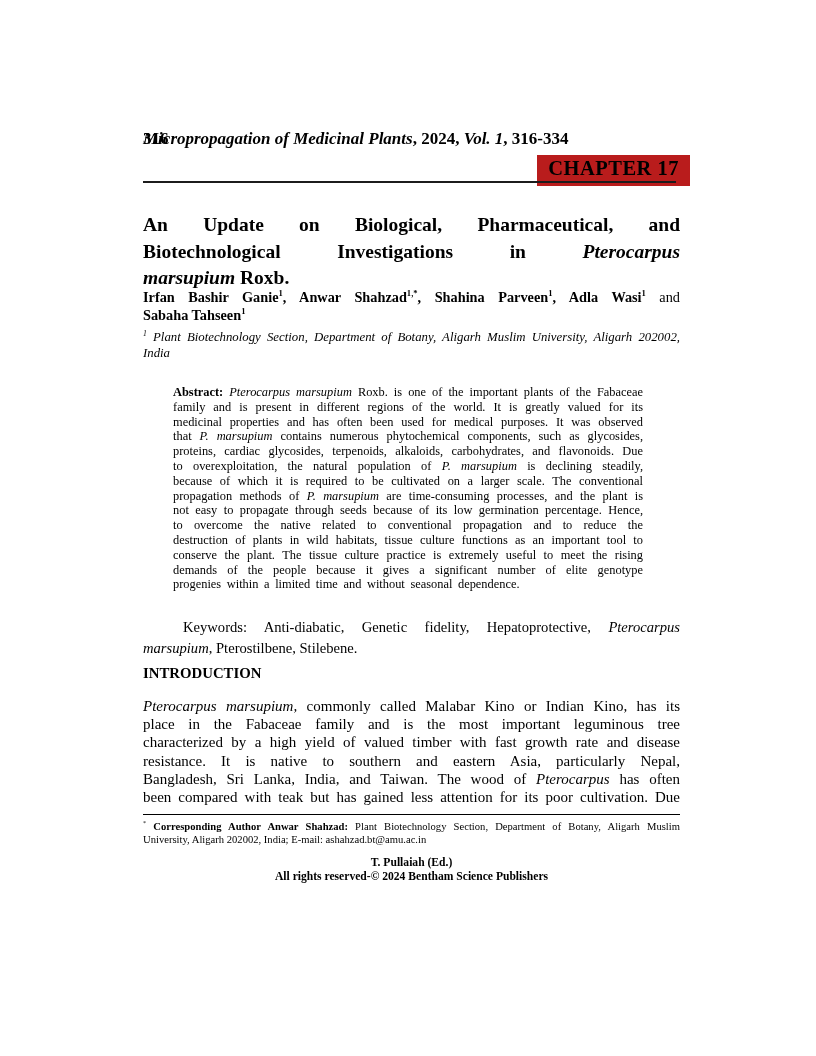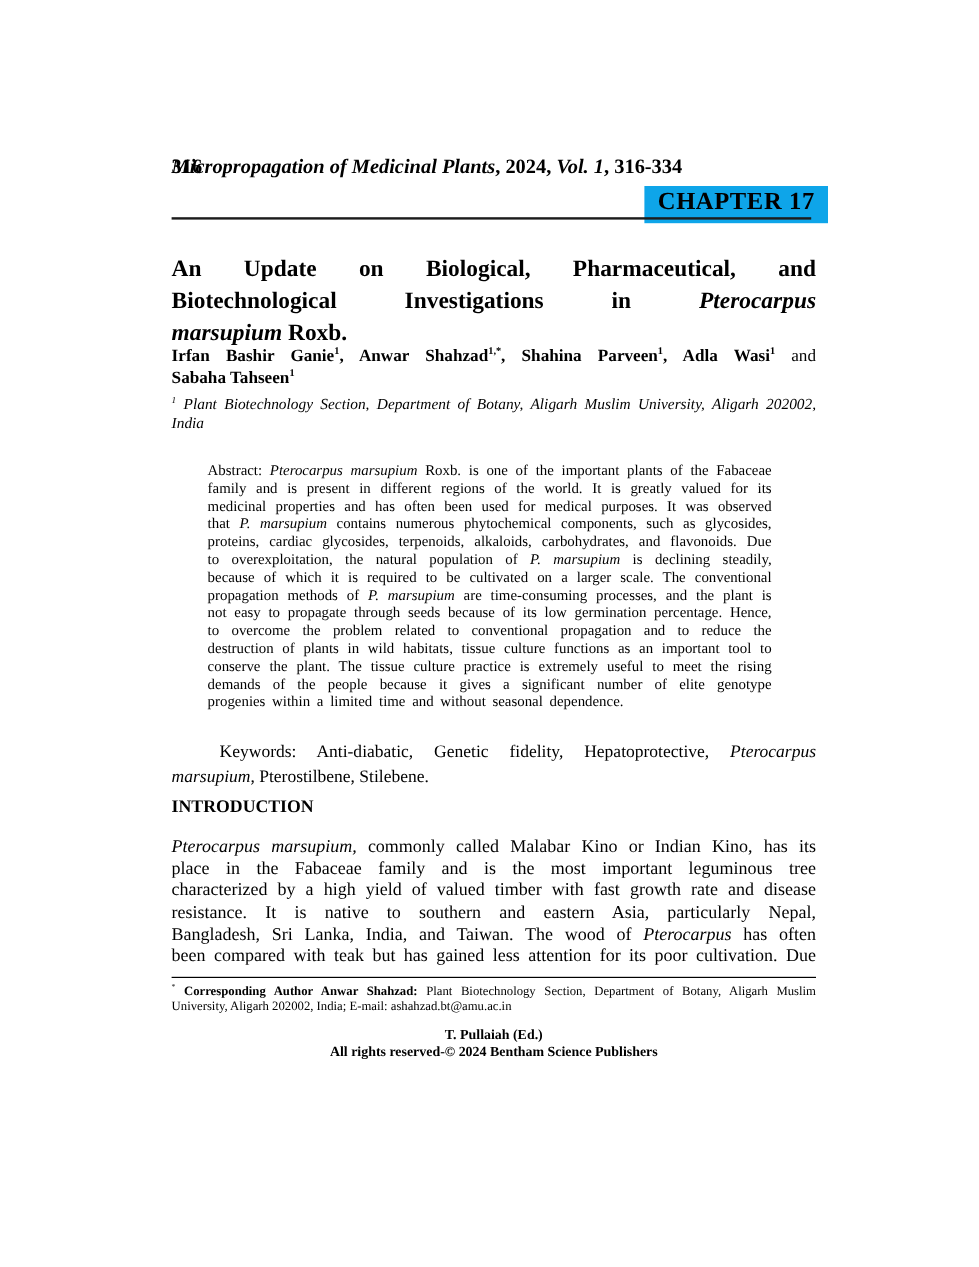--- a/index.html
+++ b/index.html
@@ -46,50 +46,50 @@
 </head>
 <body>
 
 <div class="page">
 
   <div class="abs header">
     <span class="pgnum">316</span>
     <span class="rhead"><span style="font-style: italic; font-weight: bold;">Micropropagation of Medicinal Plants</span><span style="font-weight: bold;">, 2024, </span><span style="font-style: italic; font-weight: bold;">Vol. 1</span><span style="font-weight: bold;">, 316-334</span></span>
   </div>
 
-  <div class="abs chapter-badge" style="background: #0ea5e9; text-align: right;">CHAPTER 17</div>
+  <div class="abs chapter-badge" style="background: #b91c1c; text-align: right;">CHAPTER 17</div>
   <div class="abs chapter-rule" style="background: rgb(28, 28, 28);"></div>
 
   <div class="abs title jlines left-last">
       <div><span>An Update on Biological, Pharmaceutical, and</span></div>
       <div><span>Biotechnological Investigations in </span><span style="font-style: italic;">Pterocarpus</span></div>
       <div><span style="font-style: italic;">marsupium</span><span> Roxb.</span></div>
     </div>
 
   <div class="abs authors jlines left-last">
       <div><span>Irfan Bashir Ganie</span><sup>1</sup><span>, Anwar Shahzad</span><sup>1,*</sup><span>, Shahina Parveen</span><sup>1</sup><span>, Adla Wasi</span><sup>1</sup><span style="font-weight: normal;"> and</span></div>
       <div><span>Sabaha Tahseen</span><sup>1</sup></div>
     </div>
 
   <div class="abs affiliation jlines left-last">
       <div><sup>1</sup><span> Plant Biotechnology Section, Department of Botany, Aligarh Muslim University, Aligarh 202002,</span></div>
       <div><span>India</span></div>
     </div>
 
   <div class="abs abstract jlines left-last">
-      <div><span style="font-weight: normal;">Abstract: </span><span style="font-style: italic;">Pterocarpus marsupium</span><span> Roxb. is one of the important plants of the Fabaceae</span></div>
+      <div><span style="font-weight: bold;">Abstract: </span><span style="font-style: italic;">Pterocarpus marsupium</span><span> Roxb. is one of the important plants of the Fabaceae</span></div>
       <div><span>family and is present in different regions of the world. It is greatly valued for its</span></div>
       <div><span>medicinal properties and has often been used for medical purposes. It was observed</span></div>
       <div><span>that </span><span style="font-style: italic;">P. marsupium</span><span> contains numerous phytochemical components, such as glycosides,</span></div>
       <div><span>proteins, cardiac glycosides, terpenoids, alkaloids, carbohydrates, and flavonoids. Due</span></div>
       <div><span>to overexploitation, the natural population of </span><span style="font-style: italic;">P. marsupium</span><span> is declining steadily,</span></div>
       <div><span>because of which it is required to be cultivated on a larger scale. The conventional</span></div>
       <div><span>propagation methods of </span><span style="font-style: italic;">P. marsupium</span><span> are time-consuming processes, and the plant is</span></div>
       <div><span>not easy to propagate through seeds because of its low germination percentage. Hence,</span></div>
-      <div><span>to overcome the problem related to conventional propagation and to reduce the</span></div>
+      <div><span>to overcome the native related to conventional propagation and to reduce the</span></div>
       <div><span>destruction of plants in wild habitats, tissue culture functions as an important tool to</span></div>
       <div><span>conserve the plant. The tissue culture practice is extremely useful to meet the rising</span></div>
       <div><span>demands of the people because it gives a significant number of elite genotype</span></div>
       <div><span>progenies within a limited time and without seasonal dependence.</span></div>
     </div>
 
   <div class="abs keywords jlines left-last">
       <div><span style="font-weight: normal; margin-left: 40px;">Keywords: </span><span>Anti-diabatic, Genetic fidelity, Hepatoprotective, </span><span style="font-style: italic;">Pterocarpus</span></div>
       <div><span style="font-style: italic;">marsupium</span><span>, Pterostilbene, Stilebene.</span></div>
     </div>

